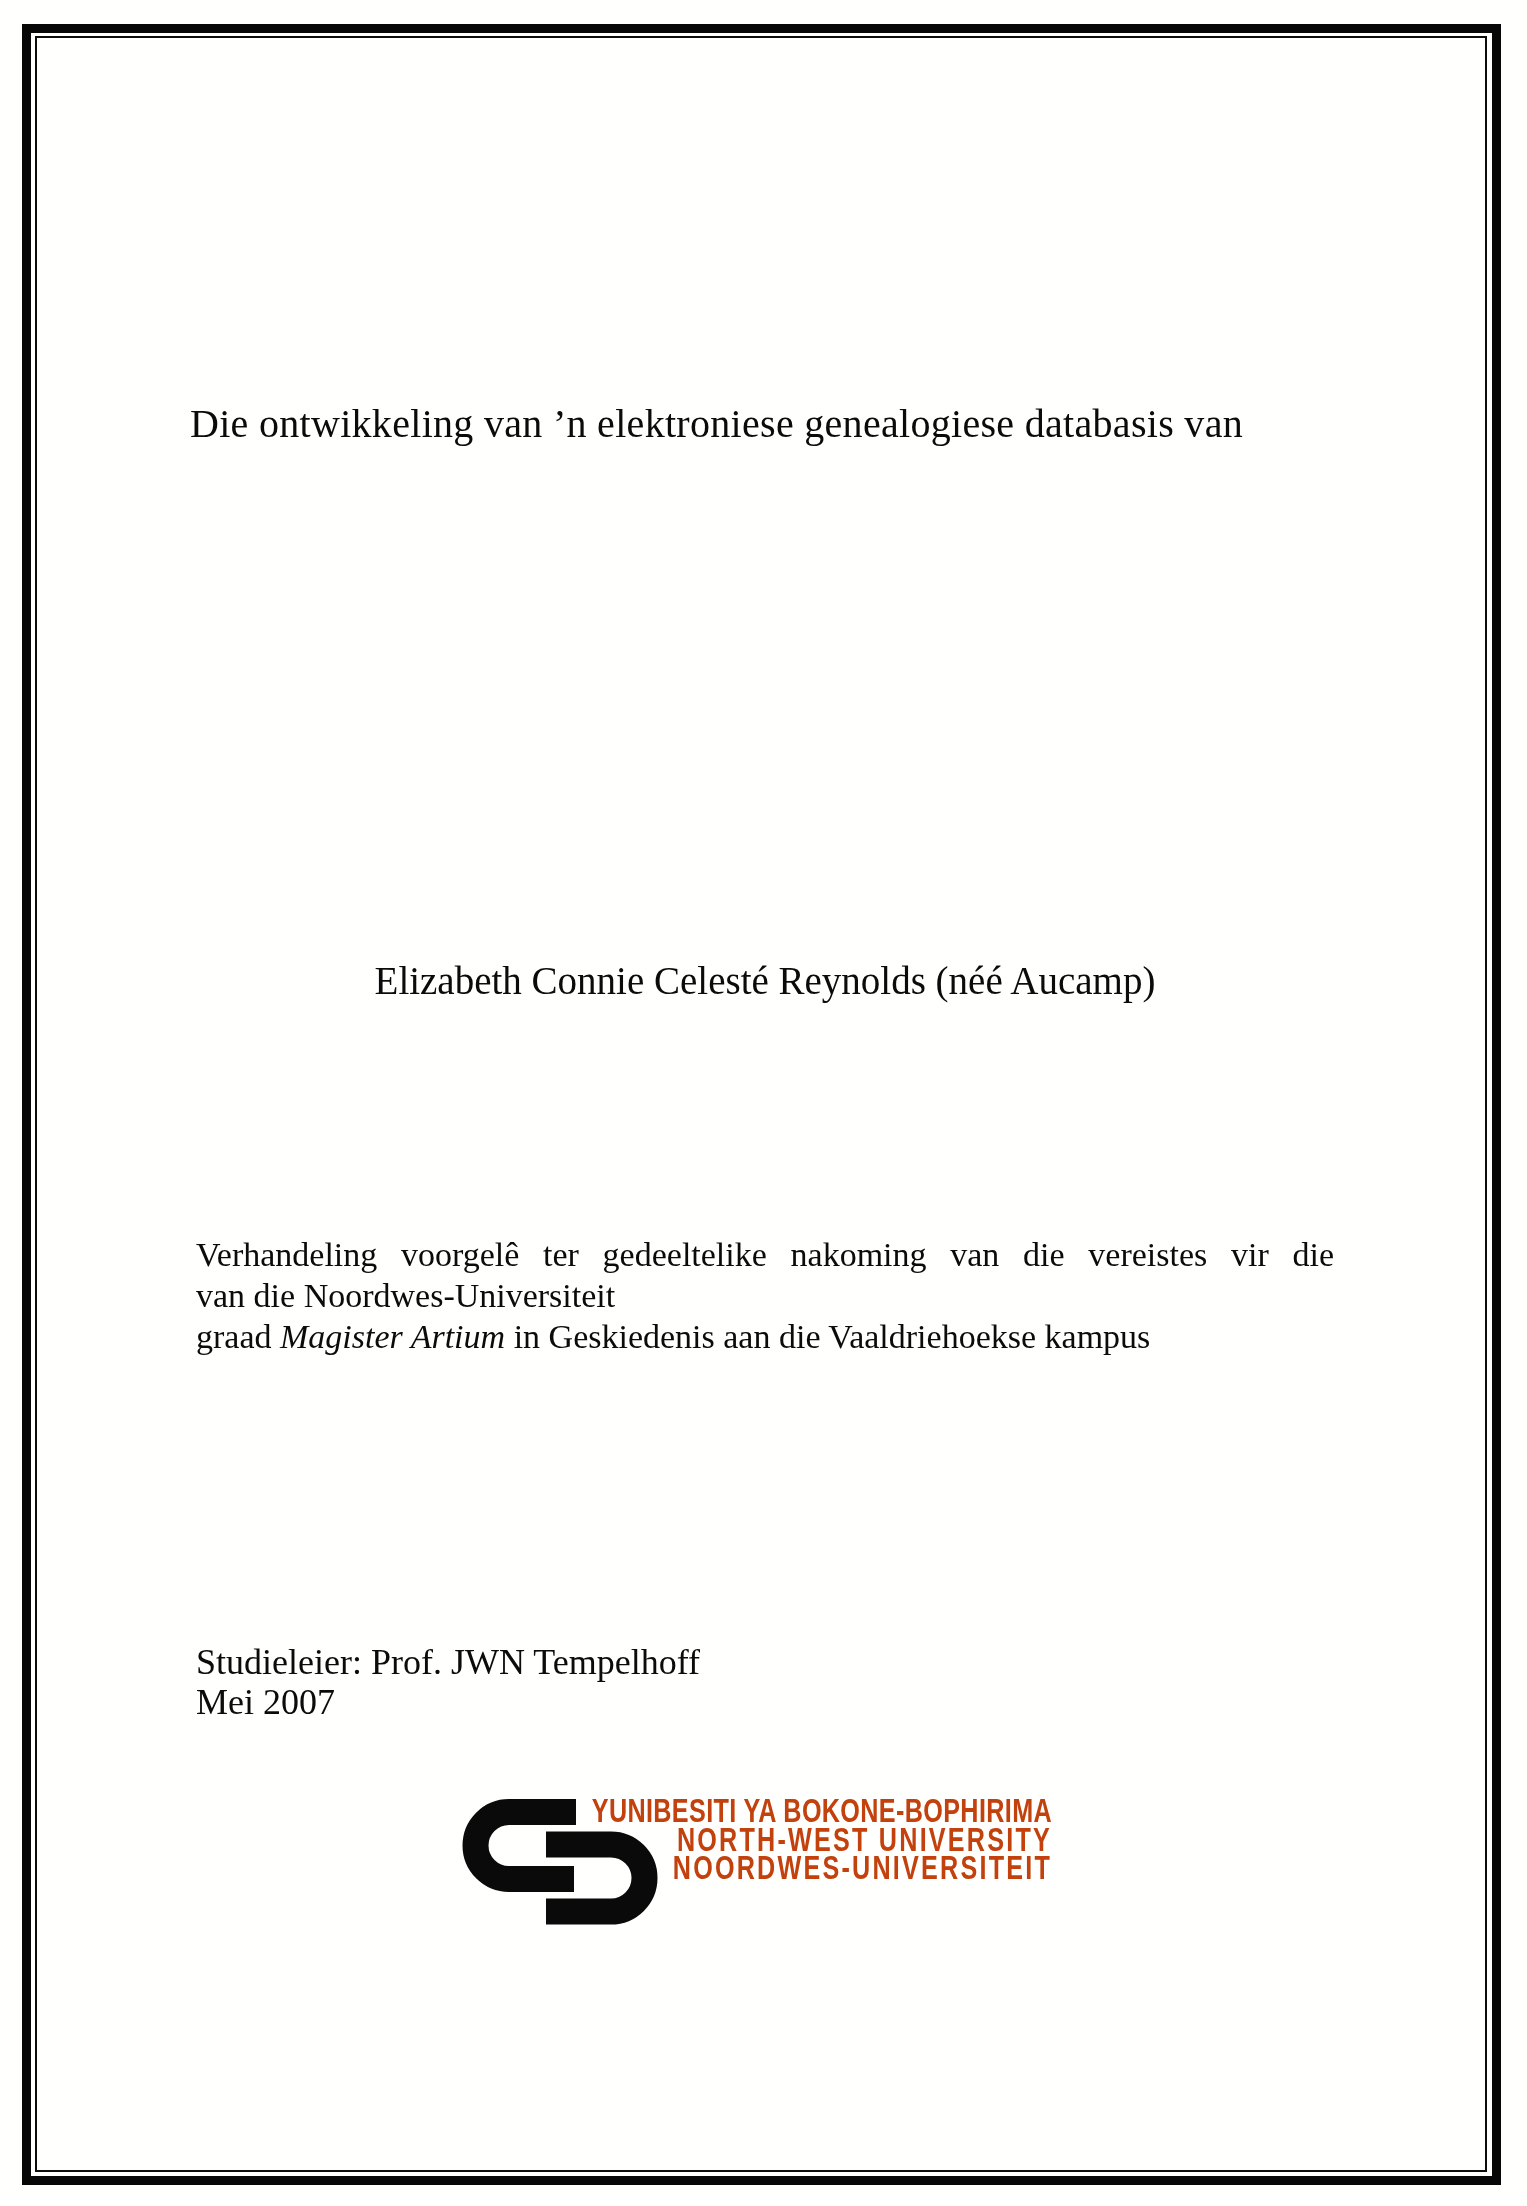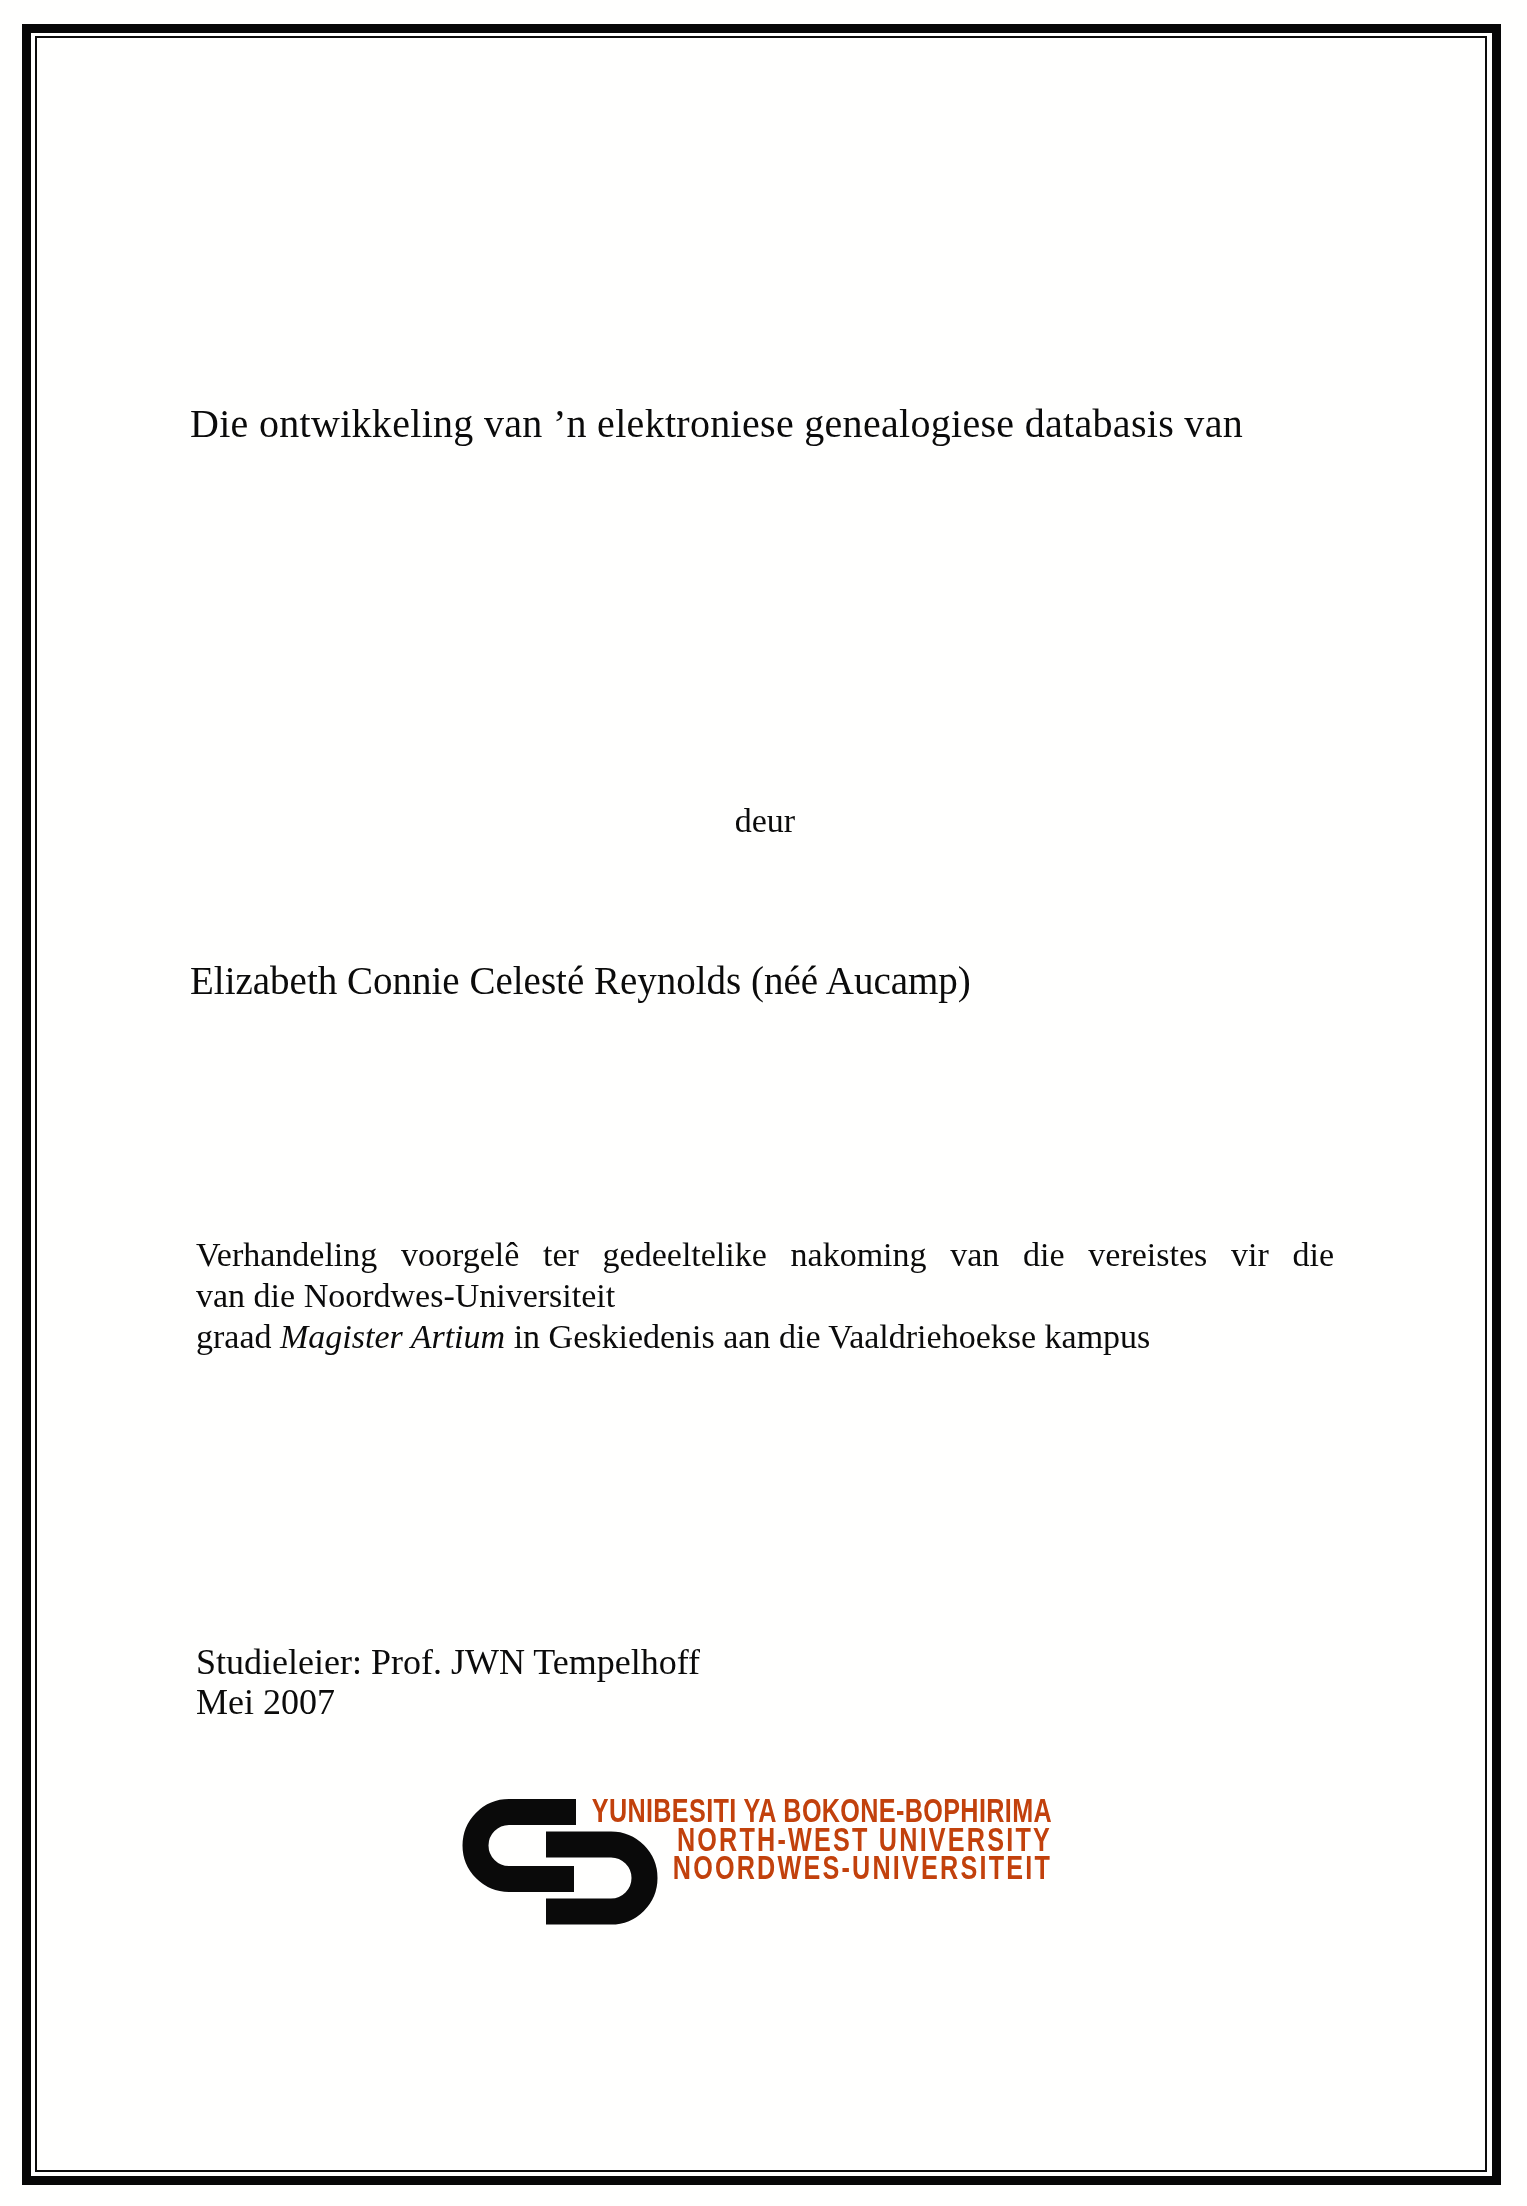--- a/index.html
+++ b/index.html
@@ -44,20 +44,21 @@
     left: 190px; top: 802px;
     width: 1150px;
     font-size: 34px;
     text-align: center;
   }
   .author {
     position: absolute;
     left: 190px; top: 958px;
     width: 1150px;
     font-size: 39px;
+    text-align: center;
   }
   .degree-statement {
     position: absolute;
     left: 196px; top: 1222px;
     width: 1138px;
     font-size: 34px;
     line-height: 41px;
     margin-top: 12px;
   }
   .ds-line1 {
@@ -101,21 +102,20 @@
 
 <div class="page">
 
   <div class="frame-outer"></div>
   <div class="frame-inner"></div>
 
   <div class="title-block">
     <div>Die ontwikkeling van ’n elektroniese genealogiese databasis van</div>
   </div>
 
-  <div class="byline">deur</div>
 
   <div class="author">Elizabeth Connie Celesté Reynolds (néé Aucamp)</div>
 
   <div class="degree-statement">
     <div class="ds-line1">Verhandeling voorgelê ter gedeeltelike nakoming van die vereistes vir die</div>
     <div>van die Noordwes-Universiteit</div>
     <div><span>graad </span><span class="italic">Magister Artium</span><span> in Geskiedenis aan die Vaaldriehoekse kampus</span></div>
   </div>
 
   <div class="supervisor-block">

